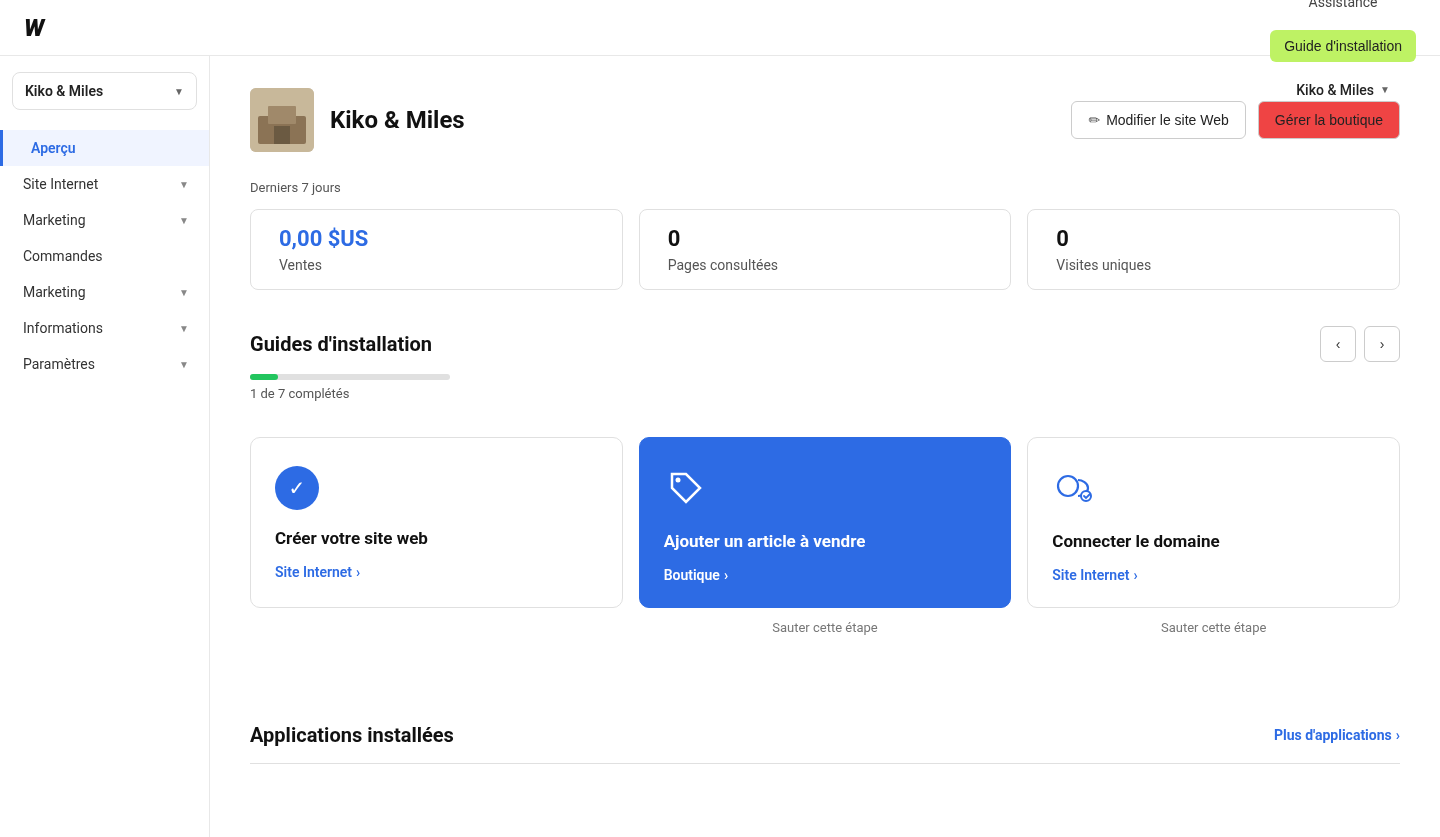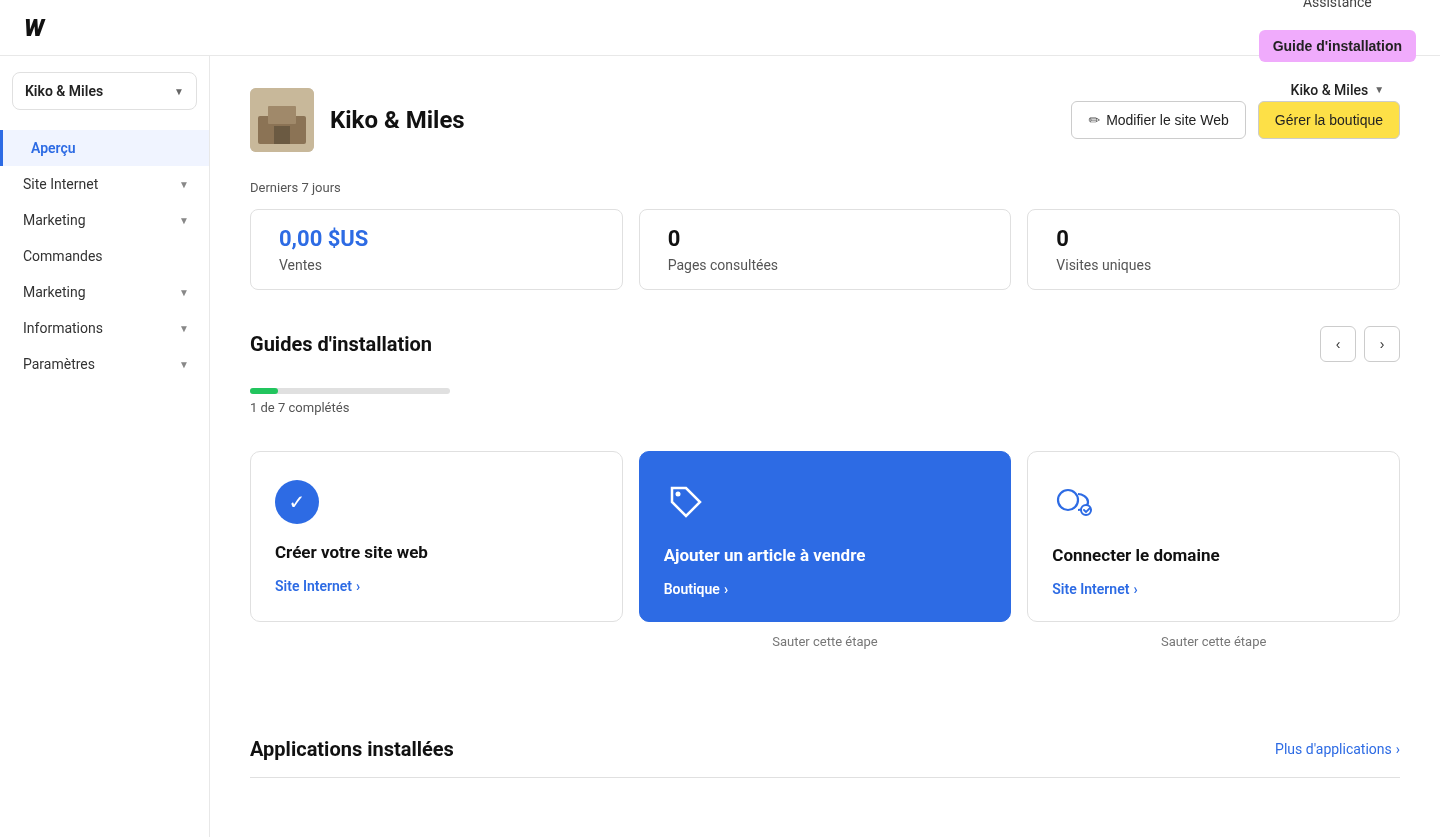--- a/index.html
+++ b/index.html
@@ -8,22 +8,22 @@
     
     .topnav {
       display: flex; align-items: center; justify-content: space-between;
       padding: 0 24px; height: 56px; border-bottom: 1px solid #e8e8e8;
       position: fixed; top: 0; left: 0; right: 0; background: #fff; z-index: 100;
     }
     .topnav-right { display: flex; align-items: center; gap: 20px; flex-direction: column; }
     .topnav-upgrade { color: #f5a623; font-weight: 600; font-size: 14px; cursor: pointer; }
     .topnav-assistance { color: #444; font-size: 14px; cursor: pointer; }
     .topnav-guide-btn {
-      background: #f0abfc; border: none; border-radius: 6px;
-      padding: 8px 14px; font-size: 14px; font-weight: 700; cursor: pointer; color: #222;
+      background: #bef264; border: none; border-radius: 6px;
+      padding: 8px 14px; font-size: 14px; font-weight: 400; cursor: pointer; color: #222;
     }
     .topnav-user {
       display: flex; align-items: center; gap: 6px;
       font-size: 14px; color: #222; cursor: pointer; font-weight: 500;
     }
     .chevron-down { font-size: 10px; color: #666; }
 
     
     .layout { display: flex; margin-top: 56px; }
 
@@ -67,38 +67,38 @@
       font-size: 28px;
     }
     .site-name { font-size: 24px; font-weight: 700; color: #111; }
     .site-actions { display: flex; gap: 12px; }
     .btn-edit {
       display: flex; align-items: center; gap: 6px;
       border: 1px solid #ccc; background: #fff; border-radius: 6px;
       padding: 10px 16px; font-size: 14px; cursor: pointer; color: #222;
     }
     .btn-manage {
-      border: 1px solid #ccc; background: #fde047; border-radius: 6px;
+      border: 1px solid #ccc; background: #ef4444; border-radius: 6px;
       padding: 10px 16px; font-size: 14px; cursor: pointer; color: #222;
     }
 
     
     .period-label { font-size: 13px; color: #555; margin-bottom: 14px; }
 
     
     .stats-row { display: grid; grid-template-columns: 1fr 1fr 1fr; gap: 16px; margin-bottom: 36px; }
     .stat-card {
       border: 1px solid #e0e0e0; border-radius: 8px; padding: 16px 28px;
     }
     .stat-value { font-size: 22px; font-weight: 700; color: #2d6be4; margin-bottom: 6px; }
     .stat-value.dark { color: #111; }
     .stat-label { font-size: 14px; color: #555; }
 
     
-    .section-header { display: flex; align-items: center; justify-content: space-between; margin-bottom: 26px; }
+    .section-header { display: flex; align-items: center; justify-content: space-between; margin-bottom: 12px; }
     .section-title { font-size: 20px; font-weight: 700; color: #111; }
     .guide-nav { display: flex; gap: 8px; }
     .guide-nav-btn {
       width: 36px; height: 36px; border-radius: 6px; border: 1px solid #ccc;
       background: #fff; cursor: pointer; display: flex; align-items: center; justify-content: center;
       font-size: 14px; color: #333;
     }
 
     
     .progress-container { margin-bottom: 36px; }
@@ -130,21 +130,21 @@
     }
     .skip-step {
       position: absolute; bottom: -30px; left: 0; right: 0; text-align: center;
       font-size: 13px; color: #777; cursor: pointer;
     }
 
     
     .apps-section { margin-top: 48px; }
     .apps-header { display: flex; align-items: center; justify-content: space-between; margin-bottom: 16px; }
     .apps-title { font-size: 20px; font-weight: 700; color: #111; }
-    .apps-more { display: flex; align-items: center; gap: 4px; color: #2d6be4; font-size: 14px; cursor: pointer; }
+    .apps-more { display: flex; align-items: center; gap: 4px; color: #2d6be4; font-size: 14px; cursor: pointer; font-weight: bold; }
     .apps-divider { border: none; border-top: 1px solid #e0e0e0; }
 
     
     .pencil-icon { font-size: 14px; color: #555; }
 
     
     .w-logo {
       font-size: 24px; font-weight: 900; color: #111;
       font-style: italic;
     }

